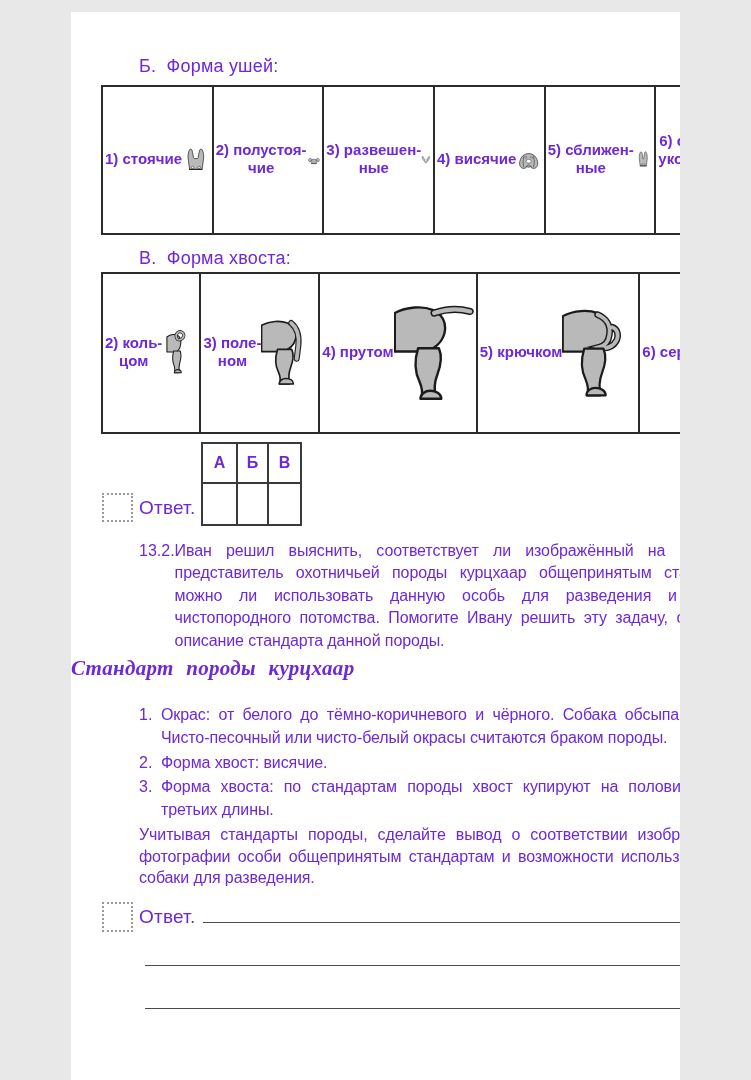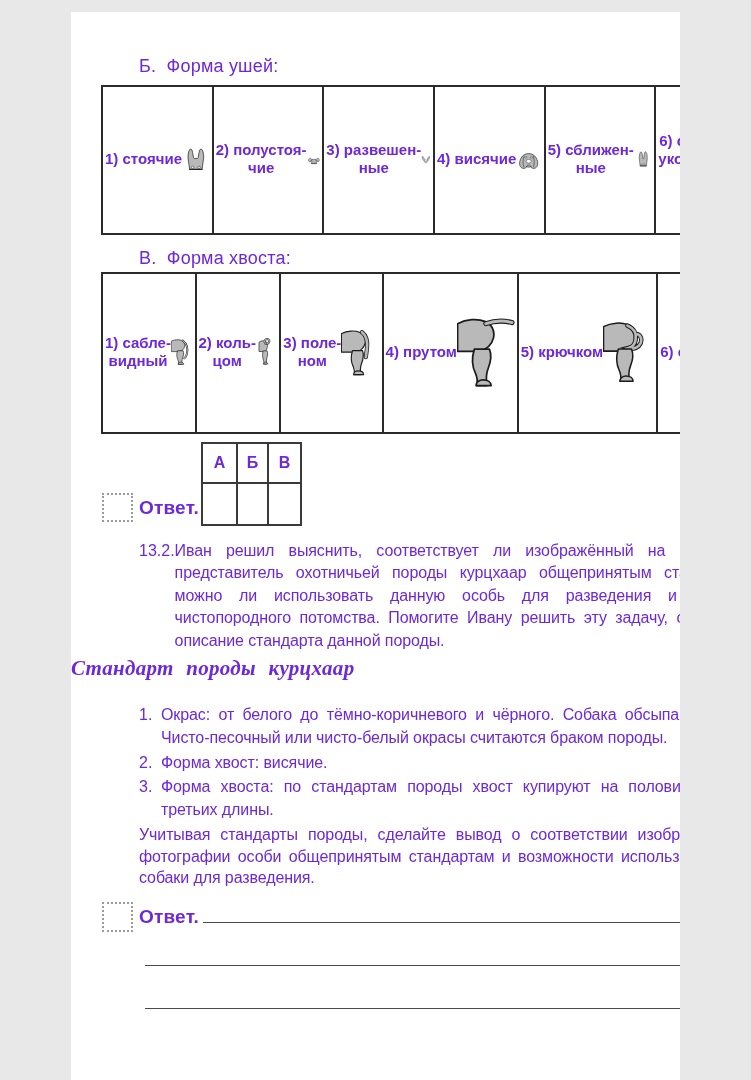--- a/index.html
+++ b/index.html
@@ -28,21 +28,21 @@
 
   
   .ans-grid{display:grid;grid-template-columns:33px 31px 33px;grid-template-rows:38px 42px;
             border:2px solid #3a3a3a;box-sizing:content-box;}
   .ans-cell{border-left:2px solid #3a3a3a;border-top:2px solid #3a3a3a;display:flex;
             align-items:center;justify-content:center;font-weight:700;font-size:16px;}
   .ans-cell.c0{border-left:none;}
   .ans-cell.r0{border-top:none;}
 
   .dotted-box{border:2px dotted #9a9a9a;box-sizing:border-box;background:#fff;}
-  .otvet{font-size:19px;font-weight:700;letter-spacing:.2px;}
+  .otvet{font-size:19px;font-weight:400;letter-spacing:.2px;}
 
   .para{font-size:16px;line-height:22.4px;text-align:justify;letter-spacing:-0.1px;}
   .task-wrap{display:flex;}
   .task-num{flex:0 0 35px;font-weight:400;font-size:16px;line-height:22.4px;}
   .std-head{font-family:"Liberation Serif","DejaVu Serif",serif;font-style:italic;font-weight:700;
             font-size:21px;text-align:left;word-spacing:7px;letter-spacing:.3px;}
   .std-item{display:flex;margin-bottom:2px;}
   .std-num{flex:0 0 22px;font-size:16px;line-height:22.8px;}
   .std-text{flex:1;font-size:16px;line-height:22.8px;text-align:justify;letter-spacing:-0.1px;}
   .rule{border-bottom:1.6px solid #4a4a4a;height:0;}
@@ -165,35 +165,20 @@
           <path class="base" d="M23 89 L97 89"></path>
         </svg>
       </div>
     </div>
   </div>
 
   <div class="abs sec-title" style="left:68px;top:236px">В.  Форма хвоста:</div>
 
   <div class="abs ftable tails" style="left:30px;top:260px;width:666px;height:162px">
 
-    <div class="fcell" style="flex:80 0 0">
-      <div class="cell-label">
-        <span>1) сабле-</span>
-          <span>видный</span>
-      </div>
-      <div class="cell-art">
-        <svg viewBox="0 0 100 128" preserveAspectRatio="none">
-          <path class="fill" d="M1 15 C16 7 36 6 48 11 C60 16 66 27 63 40 C60 52 50 60 38 63 L1 63 Z"></path>
-          <path class="tb" d="M54 12 C72 26 80 50 73 75 C71 83 67 90 62 94"></path>
-          <path class="tg" d="M54 12 C72 26 80 50 73 75 C71 83 67 90 62 94"></path>
-          <path class="fill" d="M30 59 C25 75 26 89 32 101 C35 108 36 115 34 122 L52 122 C50 112 50 102 54 92 C59 79 60 68 56 59 Z"></path>
-          <path class="fill" d="M33 122 C33 116 39 112 45 112 C53 112 59 116 59 122 Z"></path>
-        </svg>
-      </div>
-    </div>
 
     <div class="fcell" style="flex:72 0 0">
       <div class="cell-label">
         <span>2) коль-</span>
           <span>цом</span>
       </div>
       <div class="cell-art">
         <svg viewBox="0 0 100 128" preserveAspectRatio="none">
           <path class="fill" d="M14 20 C24 11 40 11 47 17 C53 23 55 32 53 42 C51 54 45 61 39 63 L14 63 Z"></path>
           <path class="tb" d="M44 27 C34 12 48 0 58 7 C66 13 62 27 49 28"></path>

